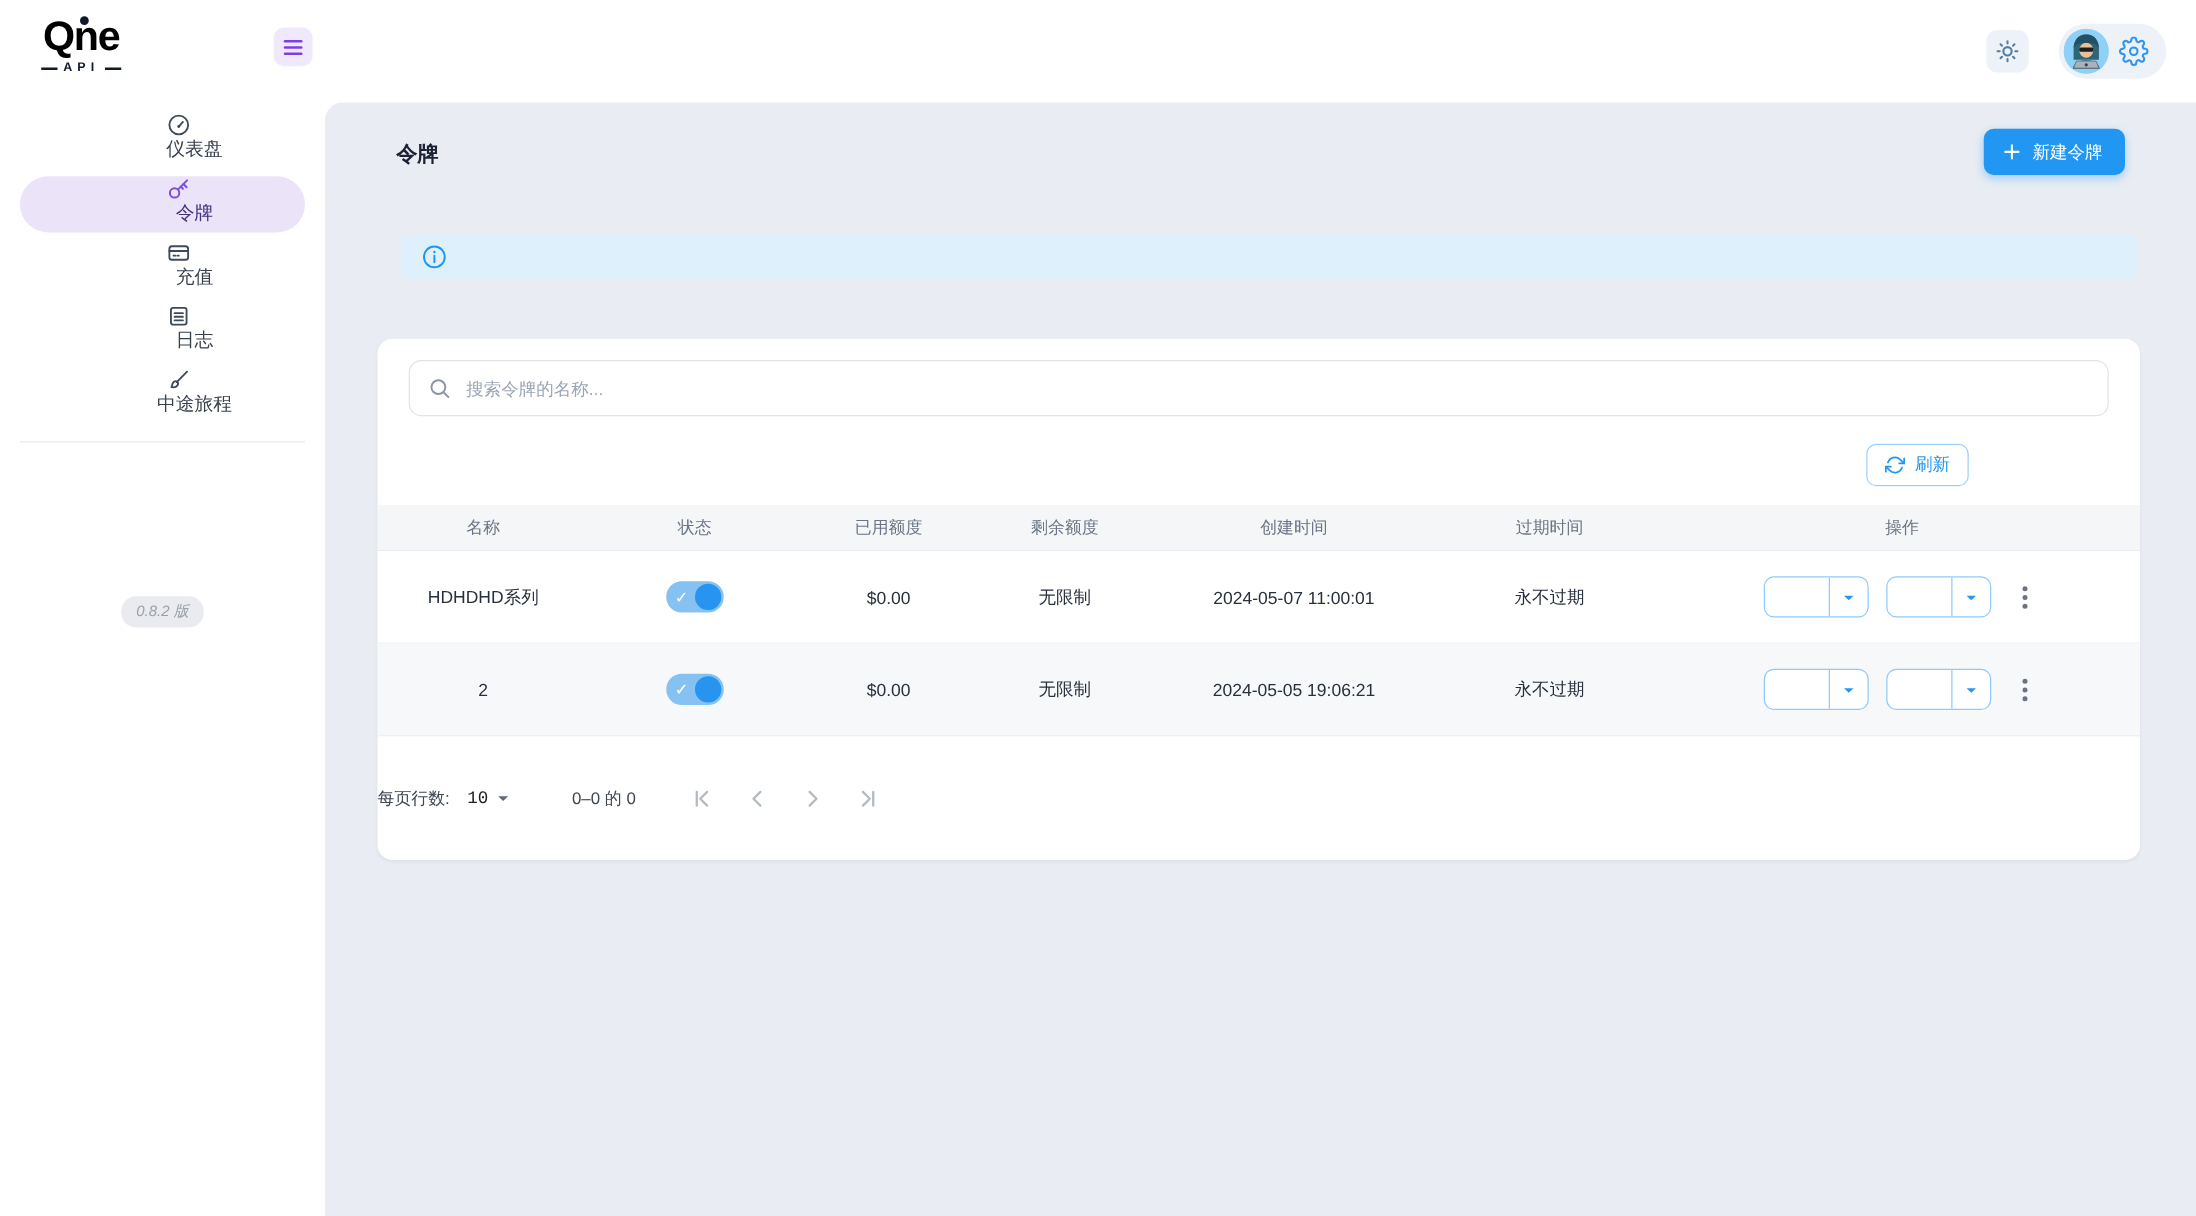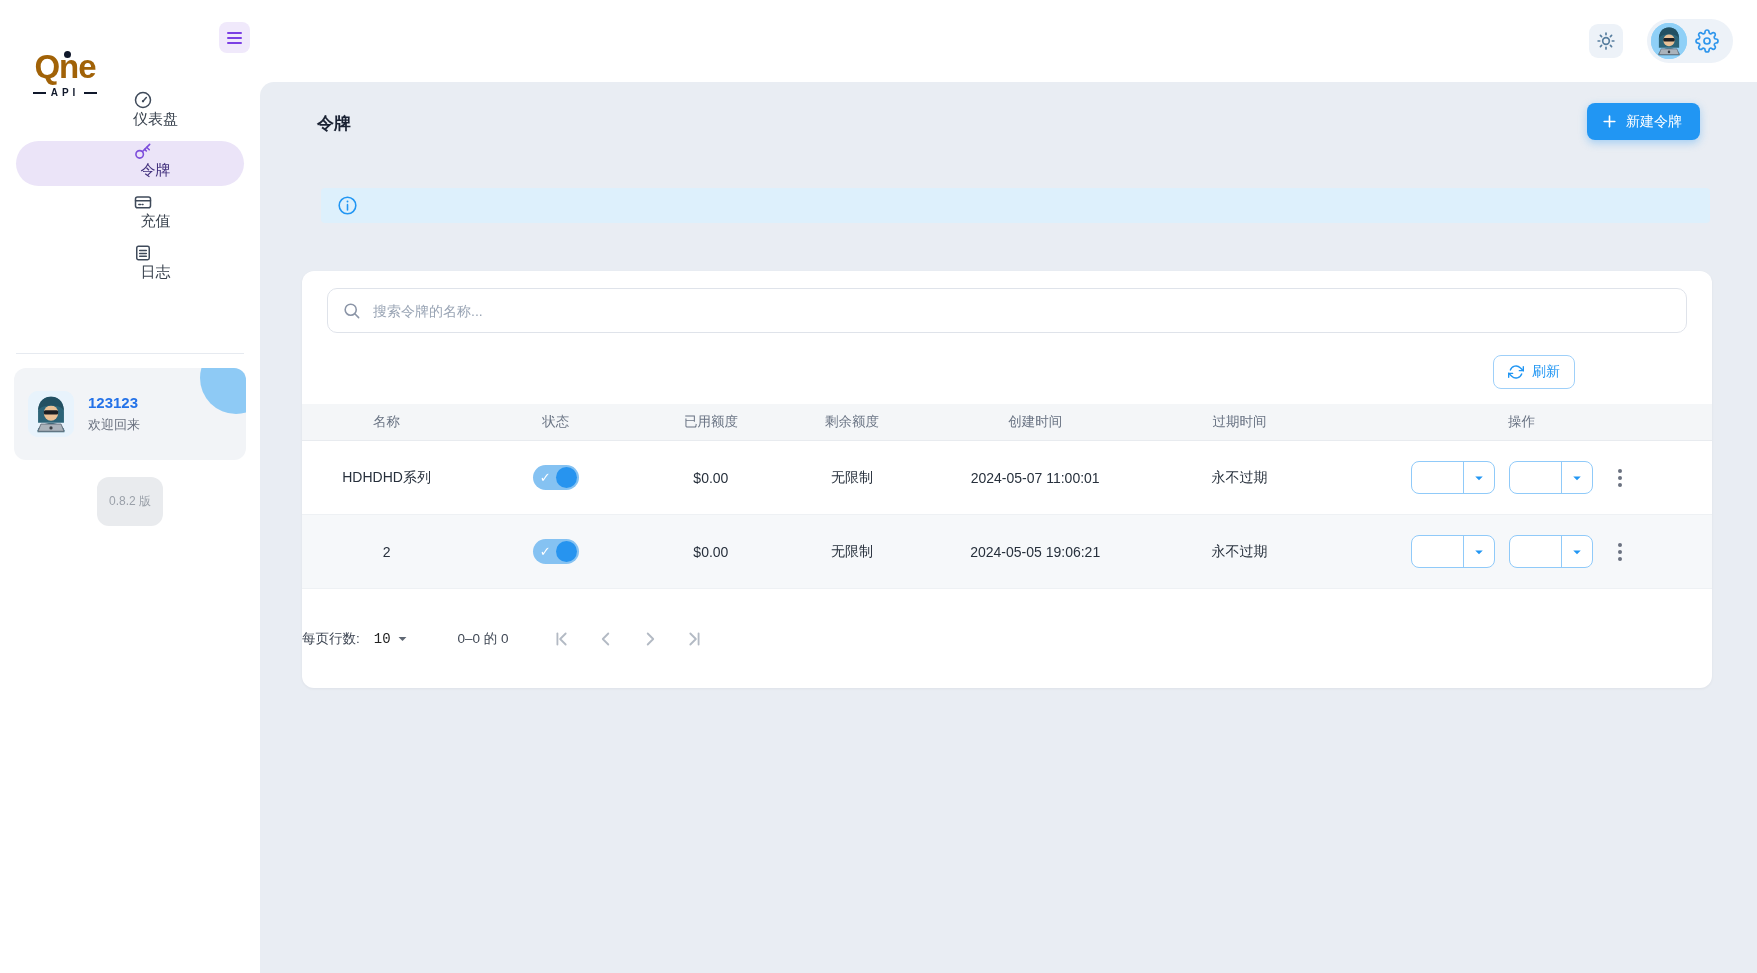--- a/index.html
+++ b/index.html
@@ -18,21 +18,21 @@
     display:flex; align-items:center; justify-content:center; cursor:pointer; }
   .user-pill { height:44px; background:#edf2f8; border-radius:22px; display:flex;
     align-items:center; padding:4px; gap:8px; }
   .avatar-round { width:36px; height:36px; border-radius:50%; background:#8fd0f7; overflow:hidden; flex:none; }
   .avatar-round svg, .avatar-sq svg { width:100%; height:100%; display:block; }
   .gear-wrap { width:24px; height:24px; margin-right:10px; cursor:pointer; }
 
   
   .sidebar { position:absolute; left:0; top:0; width:260px; height:973px; background:#fff; }
   .logo { position:absolute; left:22px; top:10px; width:86px; text-align:center; }
-  .logo-text { font-size:33px; font-weight:800; color:#a16207; letter-spacing:-1px; position:relative;margin-top:38px; }
+  .logo-text { font-size:33px; font-weight:800; color:#000000; letter-spacing:-1px; position:relative; }
   .logo-dot { position:absolute; left:42px; top:3px; width:7px; height:7px; border-radius:50%; background:#10182b; }
   .logo-sub { margin-top:1px; font-size:10px; font-weight:700; letter-spacing:4px; color:#10182b;
     display:flex; align-items:center; justify-content:center; gap:5px; }
   .logo-sub::before, .logo-sub::after { content:""; width:13px; height:2px; background:#10182b; }
 
   .nav { position:absolute; left:16px; right:16px; top:90px; }
   .nav-item { height:45px; margin-bottom:6px; border-radius:23px; display:flex; align-items:center;
     padding-left:25px; cursor:pointer; color:#39424e;flex-direction:column; }
   .nav-item svg { width:20px; height:20px; flex:none; }
   .nav-item .nav-label { margin-left:26px; font-size:15px; }
@@ -43,21 +43,21 @@
   .user-card { position:absolute; left:14px; top:368px; width:232px; height:92px; background:#f2f4f7;
     border-radius:12px; overflow:hidden; display:flex; align-items:center; padding-left:14px; }
   .user-card .corner { position:absolute; top:-26px; right:-26px; width:72px; height:72px;
     border-radius:50%; background:#8ecaf5; }
   .avatar-sq { width:46px; height:46px; border-radius:10px; background:#e8f3fc; overflow:hidden; flex:none; }
   .user-meta { margin-left:14px; position:relative; }
   .user-name { font-size:15px; font-weight:700; color:#2472e8; }
   .user-greet { margin-top:5px; font-size:13px; color:#6b7280; }
 
   .version-badge { position:absolute; top:477px; left:50%; transform:translateX(-50%);
-    background:#e9ebee; color:#9aa0a9; font-size:12px; padding:16px 12px; border-radius:12px; }
+    background:#e9ebee; color:#9aa0a9; font-size:12px; padding:4px 12px; border-radius:12px;font-style:italic; }
 
   
   .content { position:absolute; left:260px; top:82px; right:0; bottom:0; background:#e9edf3;
     border-top-left-radius:14px; }
   .page-title { position:absolute; left:57px; top:30px; font-size:17px; font-weight:700; color:#1a2233; }
   .new-btn { position:absolute; right:57px; top:21px; height:37px; padding:0 18px 0 14px;
     background:#2196f3; color:#fff; border:none; border-radius:8px; font-size:14px; cursor:pointer;
     display:flex; align-items:center; gap:8px; box-shadow:0 3px 8px rgba(33,150,243,.35);
     font-family:inherit; }
 
@@ -152,43 +152,31 @@
         </svg>
       <span class="nav-label">充值</span>
     </div>
     <div class="nav-item">
       <svg viewBox="0 0 24 24" fill="none" stroke="#3f4a5a" stroke-width="1.8" stroke-linecap="round">
           <rect x="4.5" y="4" width="15" height="16" rx="2"></rect>
           <path d="M8 9h8M8 12.5h8M8 16h8"></path>
         </svg>
       <span class="nav-label">日志</span>
     </div>
+    <div class="nav-item">
+      <svg viewBox="0 0 24 24" fill="none" stroke="#3f4a5a" stroke-width="1.8" stroke-linecap="round" stroke-linejoin="round">
+          <path d="M20 4L10 14"></path>
+          <path d="M10.5 13.5c1 1 1 2.5.2 3.8-.9 1.4-3 2-5.7 1.6.8-1 .7-2 .9-3 .3-1.6 2.2-3.8 4.6-2.4z"></path>
+        </svg>
+      <span class="nav-label">中途旅程</span>
+    </div>
   </div>
 
   <div class="side-divider"></div>
 
-  <div class="user-card">
-    <div class="corner"></div>
-    <div class="avatar-sq">
-      <svg viewBox="0 0 48 48">
-          <rect width="48" height="48" fill="#e8f3fc"></rect>
-          <path d="M24 6c-9.5 0-13.5 7.5-13.5 15.5V33h27V21.5C37.5 13.5 33.5 6 24 6z" fill="#2c6478"></path>
-          <ellipse cx="24" cy="23" rx="7.5" ry="8" fill="#eac196"></ellipse>
-          <path d="M24 6c-9.5 0-13.5 7.5-13.5 15.5 0-3.5 5.5-6.5 13.5-6.5s13.5 3 13.5 6.5C37.5 13.5 33.5 6 24 6z" fill="#235062"></path>
-          <rect x="16.5" y="20" width="15" height="4.6" rx="1.6" fill="#1b1f24"></rect>
-          <path d="M10 41c2-5.5 8-7.5 14-7.5s12 2 14 7.5v2H10z" fill="#2c6478"></path>
-          <path d="M13.5 34.5h21l3 7.5H10.5z" fill="#aab3bb" stroke="#6b7480"></path>
-          <circle cx="24" cy="38.5" r="1.7" fill="#3a3f45"></circle>
-        </svg>
-    </div>
-    <div class="user-meta">
-      <div class="user-name">123123</div>
-      <div class="user-greet">欢迎回来</div>
-    </div>
-  </div>
 
   <div class="version-badge">0.8.2 版</div>
 </div>
 
 <button class="hamburger">
   <i></i>
     <i></i>
     <i></i>
 </button>
 

